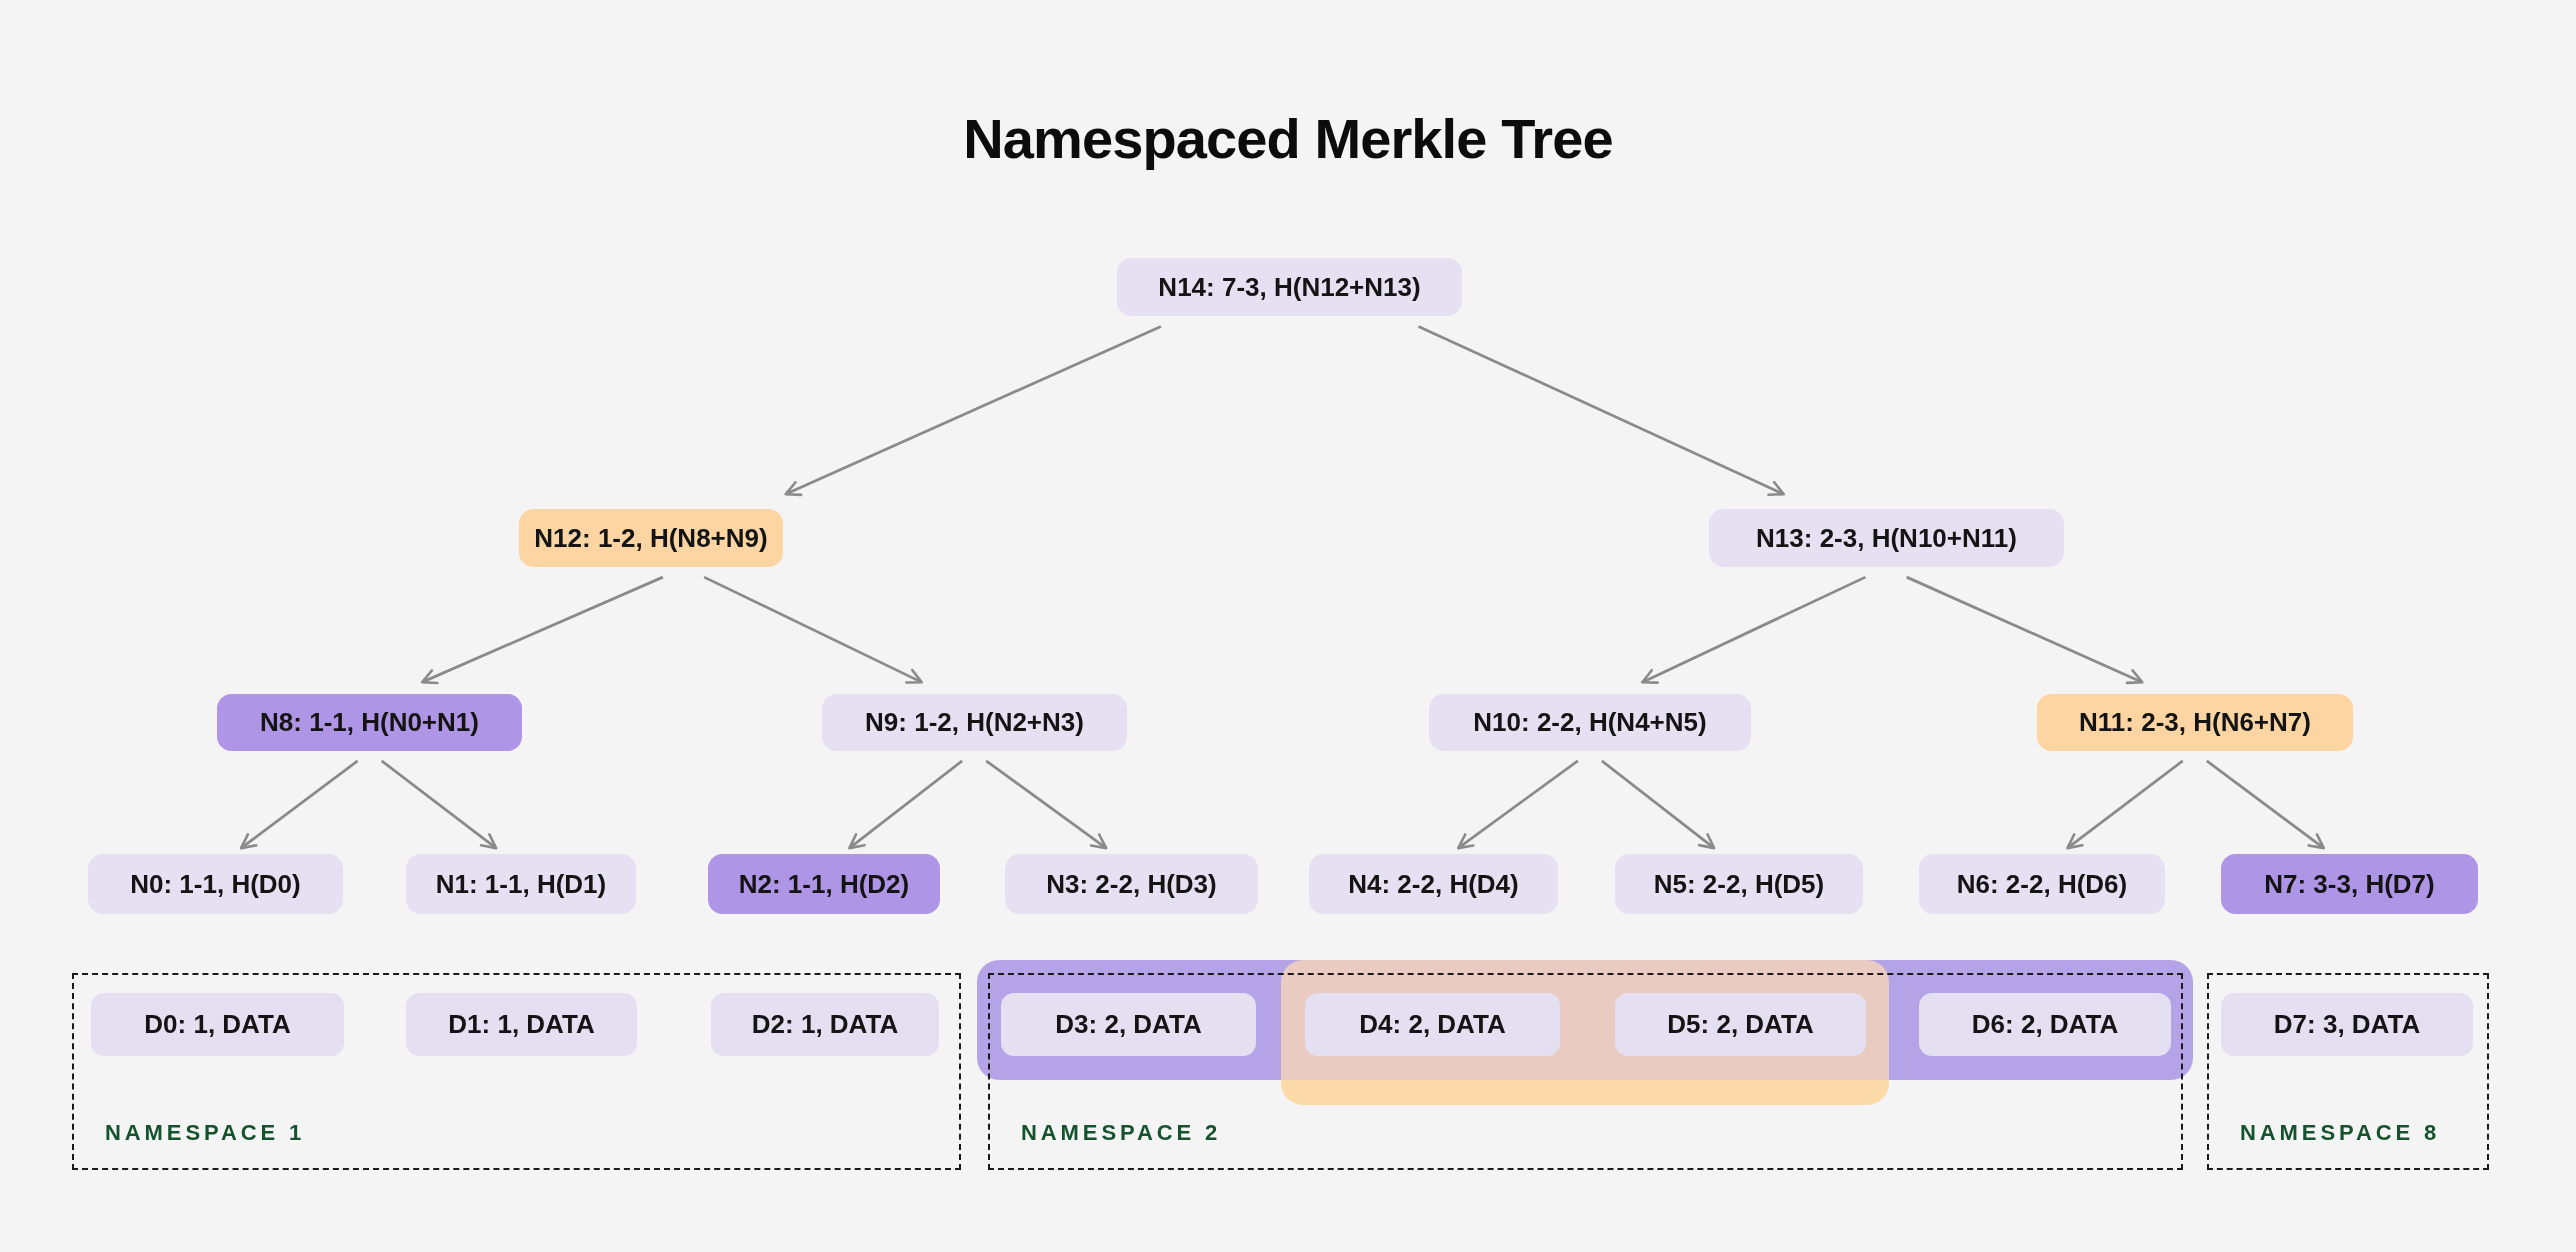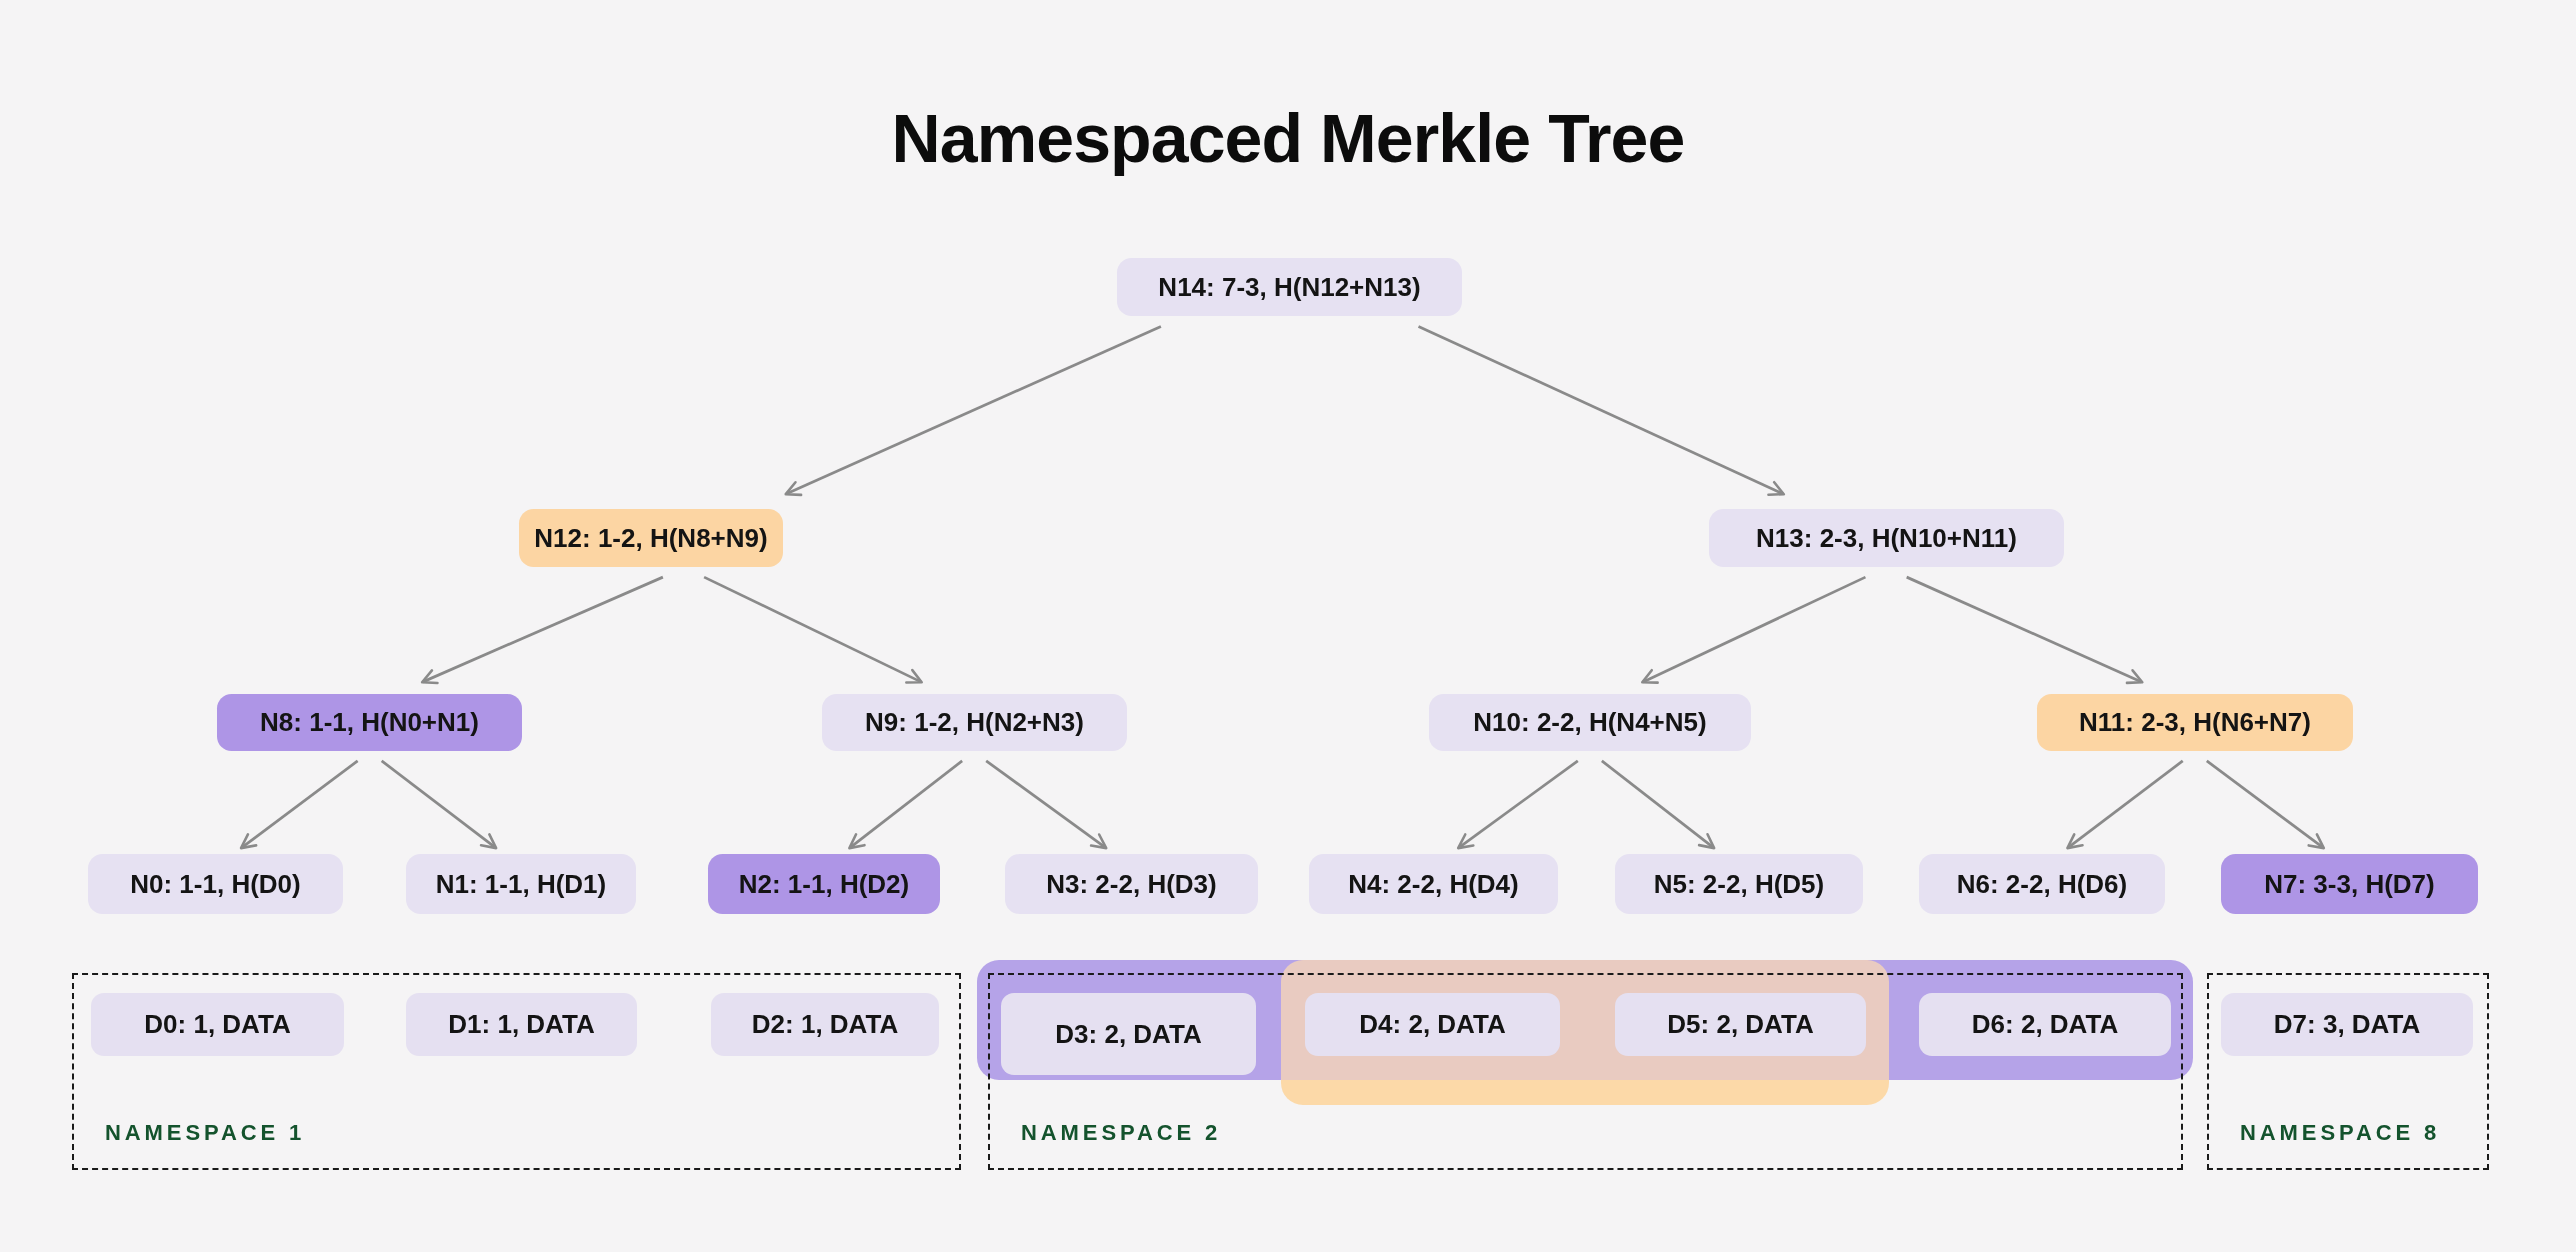--- a/index.html
+++ b/index.html
@@ -9,21 +9,21 @@
     font-family: "Liberation Sans", "DejaVu Sans", sans-serif;
     position: relative;
     overflow: hidden;
   }
   #stage { position: absolute; inset: 0; width: 2576px; height: 1253px; }
 
   .page-title {
     position: absolute; left: 0; right: 0; top: 74px;
     height: 129px; line-height: 129px;
     text-align: center;
-    font-size: 68px; font-weight: bold;
+    font-size: 56px; font-weight: bold;
     letter-spacing: -0.9px;
     color: #0c0c0c;
     z-index: 5;
   }
 
   #edge-layer { position: absolute; left: 0; top: 0; z-index: 1; pointer-events: none; }
 
   .band { position: absolute; z-index: 2; }
   .band-purple { background: #b5a3e8; border-radius: 22px; }
   .band-orange {
@@ -112,21 +112,21 @@
       <div class="tree-node v-default" style="left: 406px; top: 854px; width: 230px; height: 60px;">N1: 1-1, H(D1)</div>
       <div class="tree-node v-purple" style="left: 708px; top: 854px; width: 232px; height: 60px;">N2: 1-1, H(D2)</div>
       <div class="tree-node v-default" style="left: 1005px; top: 854px; width: 253px; height: 60px;">N3: 2-2, H(D3)</div>
       <div class="tree-node v-default" style="left: 1309px; top: 854px; width: 249px; height: 60px;">N4: 2-2, H(D4)</div>
       <div class="tree-node v-default" style="left: 1615px; top: 854px; width: 248px; height: 60px;">N5: 2-2, H(D5)</div>
       <div class="tree-node v-default" style="left: 1919px; top: 854px; width: 246px; height: 60px;">N6: 2-2, H(D6)</div>
       <div class="tree-node v-purple" style="left: 2221px; top: 854px; width: 257px; height: 60px;">N7: 3-3, H(D7)</div>
       <div class="data-block v-data" style="left: 91px; top: 993px; width: 253px; height: 63px;">D0: 1, DATA</div>
       <div class="data-block v-data" style="left: 406px; top: 993px; width: 231px; height: 63px;">D1: 1, DATA</div>
       <div class="data-block v-data" style="left: 711px; top: 993px; width: 228px; height: 63px;">D2: 1, DATA</div>
-      <div class="data-block v-data" style="left: 1001px; top: 993px; width: 255px; height: 82px;">D3: 2, DATA</div>
+      <div class="data-block v-data" style="left: 1001px; top: 993px; width: 255px; height: 63px;">D3: 2, DATA</div>
       <div class="data-block v-data" style="left: 1305px; top: 993px; width: 255px; height: 63px;">D4: 2, DATA</div>
       <div class="data-block v-data" style="left: 1615px; top: 993px; width: 251px; height: 63px;">D5: 2, DATA</div>
       <div class="data-block v-data" style="left: 1919px; top: 993px; width: 252px; height: 63px;">D6: 2, DATA</div>
       <div class="data-block v-data" style="left: 2221px; top: 993px; width: 252px; height: 63px;">D7: 3, DATA</div>
     </div>
 
 </div>
 
 
 </body></html>

